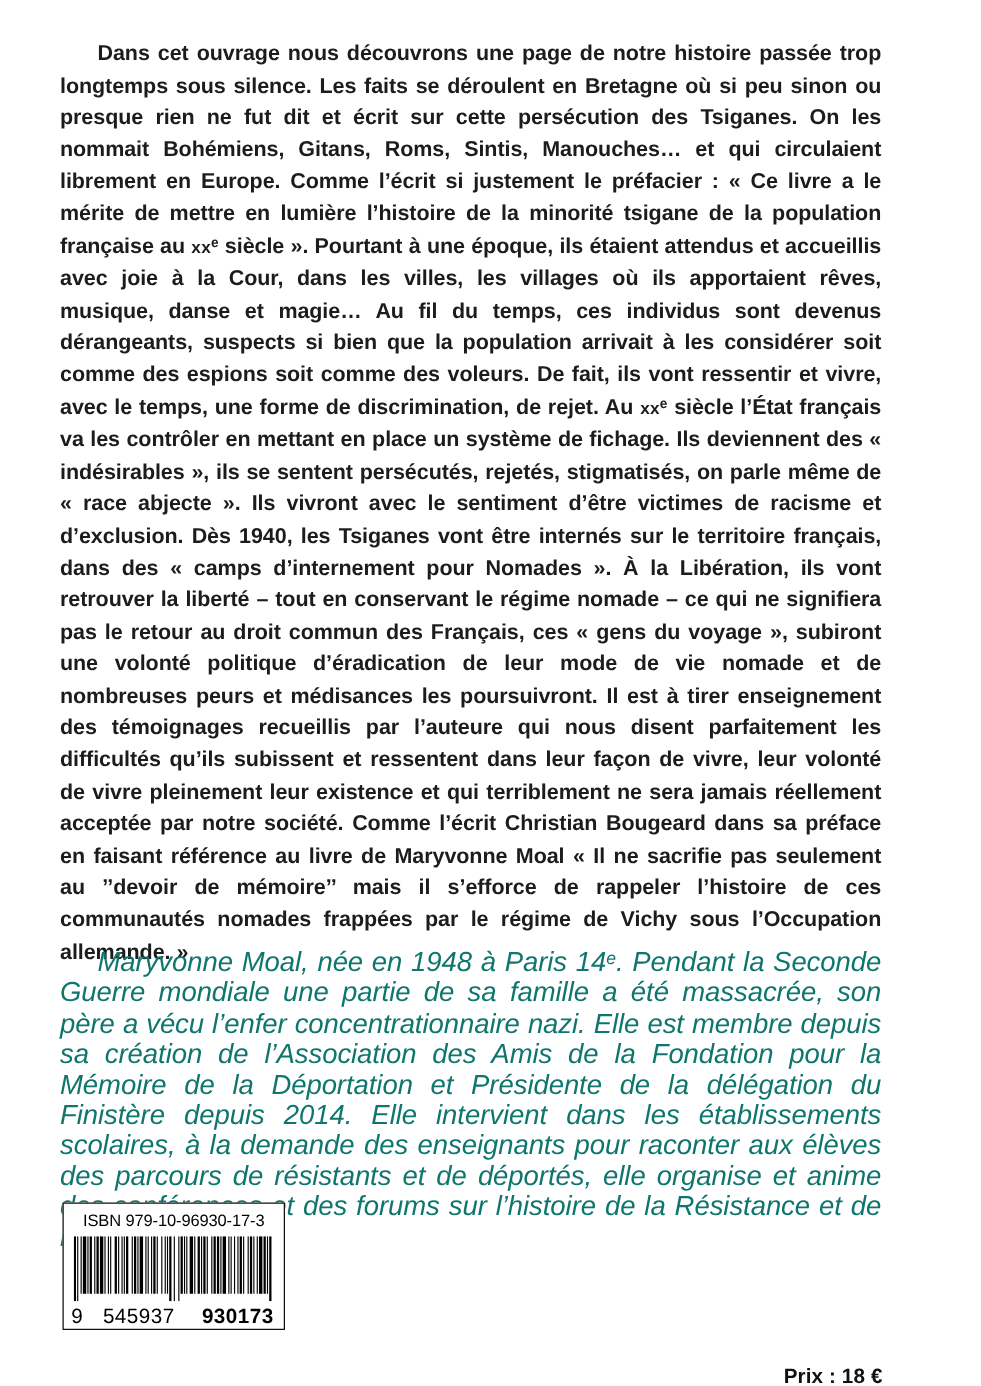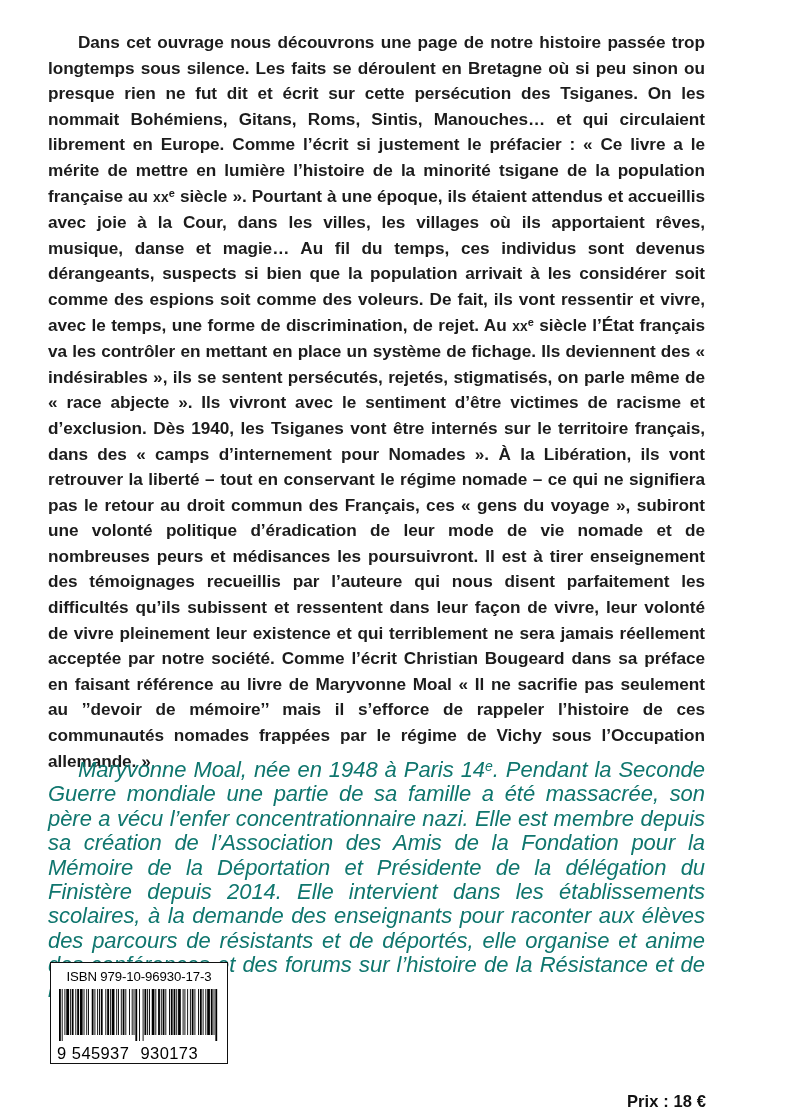--- a/index.html
+++ b/index.html
@@ -108,21 +108,21 @@
     justify-content: space-between;
     padding: 0 6px;
     box-sizing: border-box;
     font-size: 16.5px;
     line-height: 17px;
     color: #000000;
     letter-spacing: 0.4px;
   }
   .bd-left  { margin-left: 0px; }
   .bd-mid   { margin-left: -6px; }
-  .bd-right { margin-right: 25px; }
+  .bd-right { margin-right: 4px; font-weight: bold; }
 
   
   .price {
     position: absolute;
     right: 79px;
     top: 1092px;
     font-size: 16.5px;
     font-weight: bold;
     color: #111111;
     letter-spacing: 0.1px;

